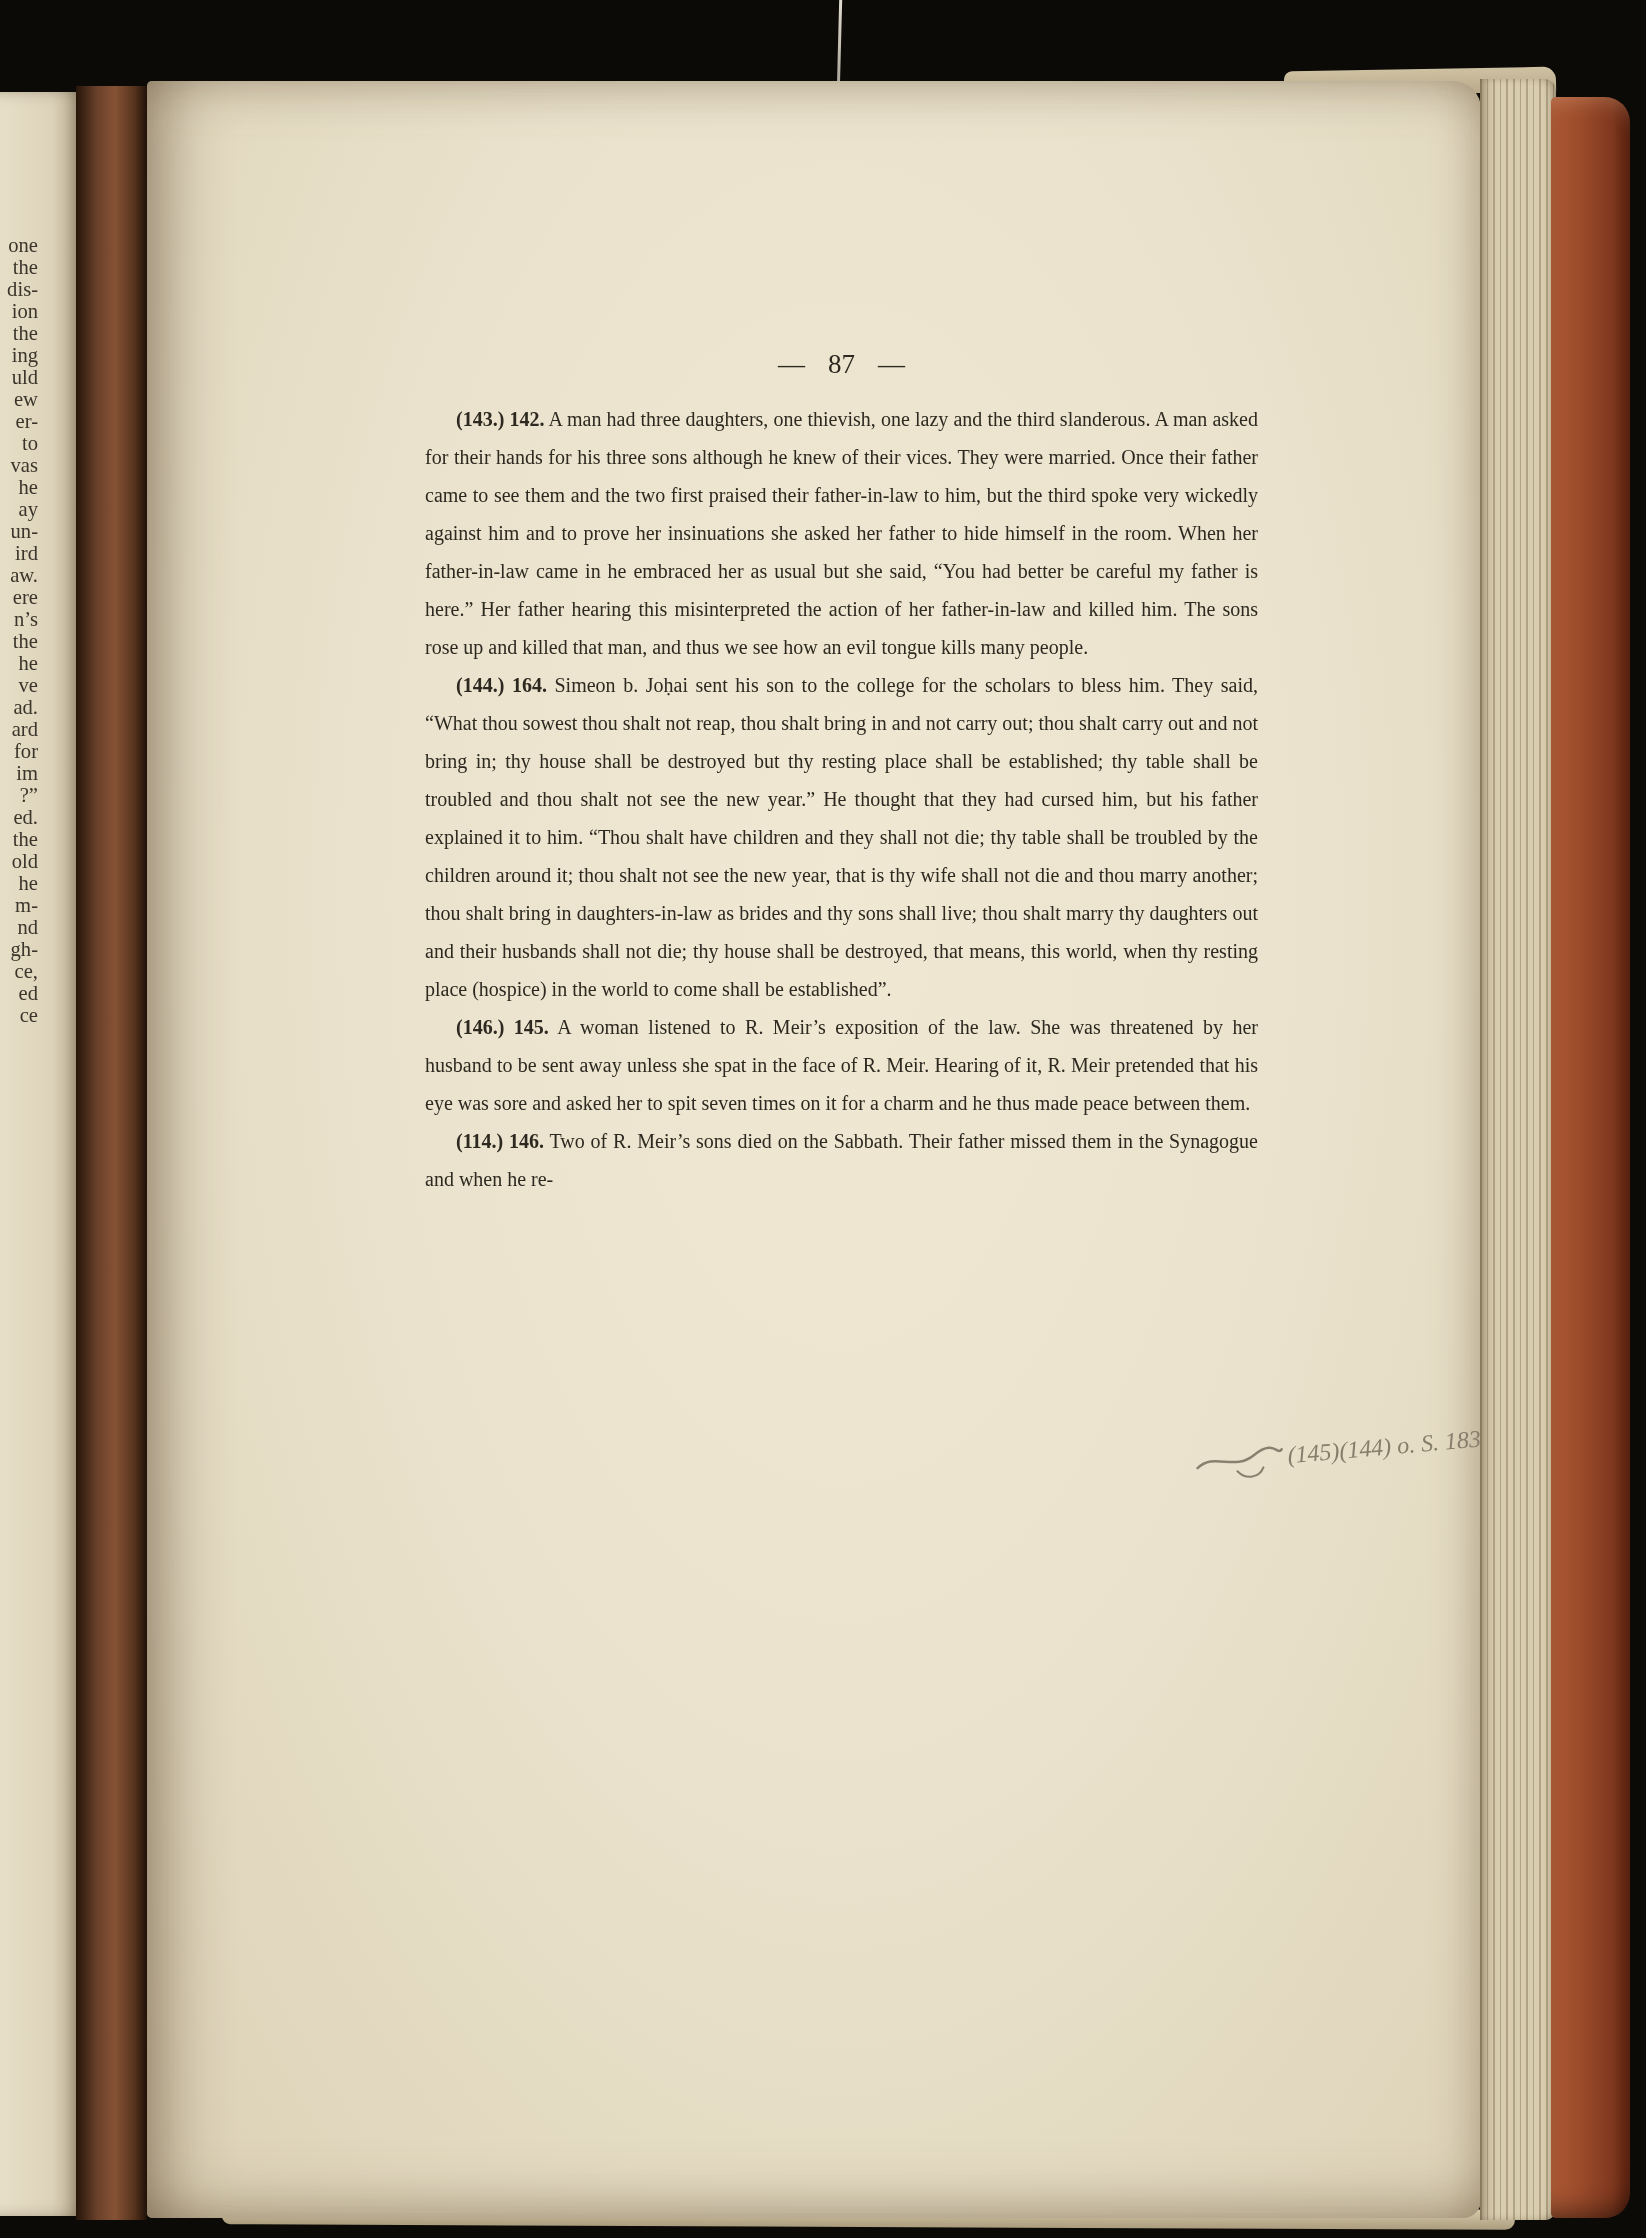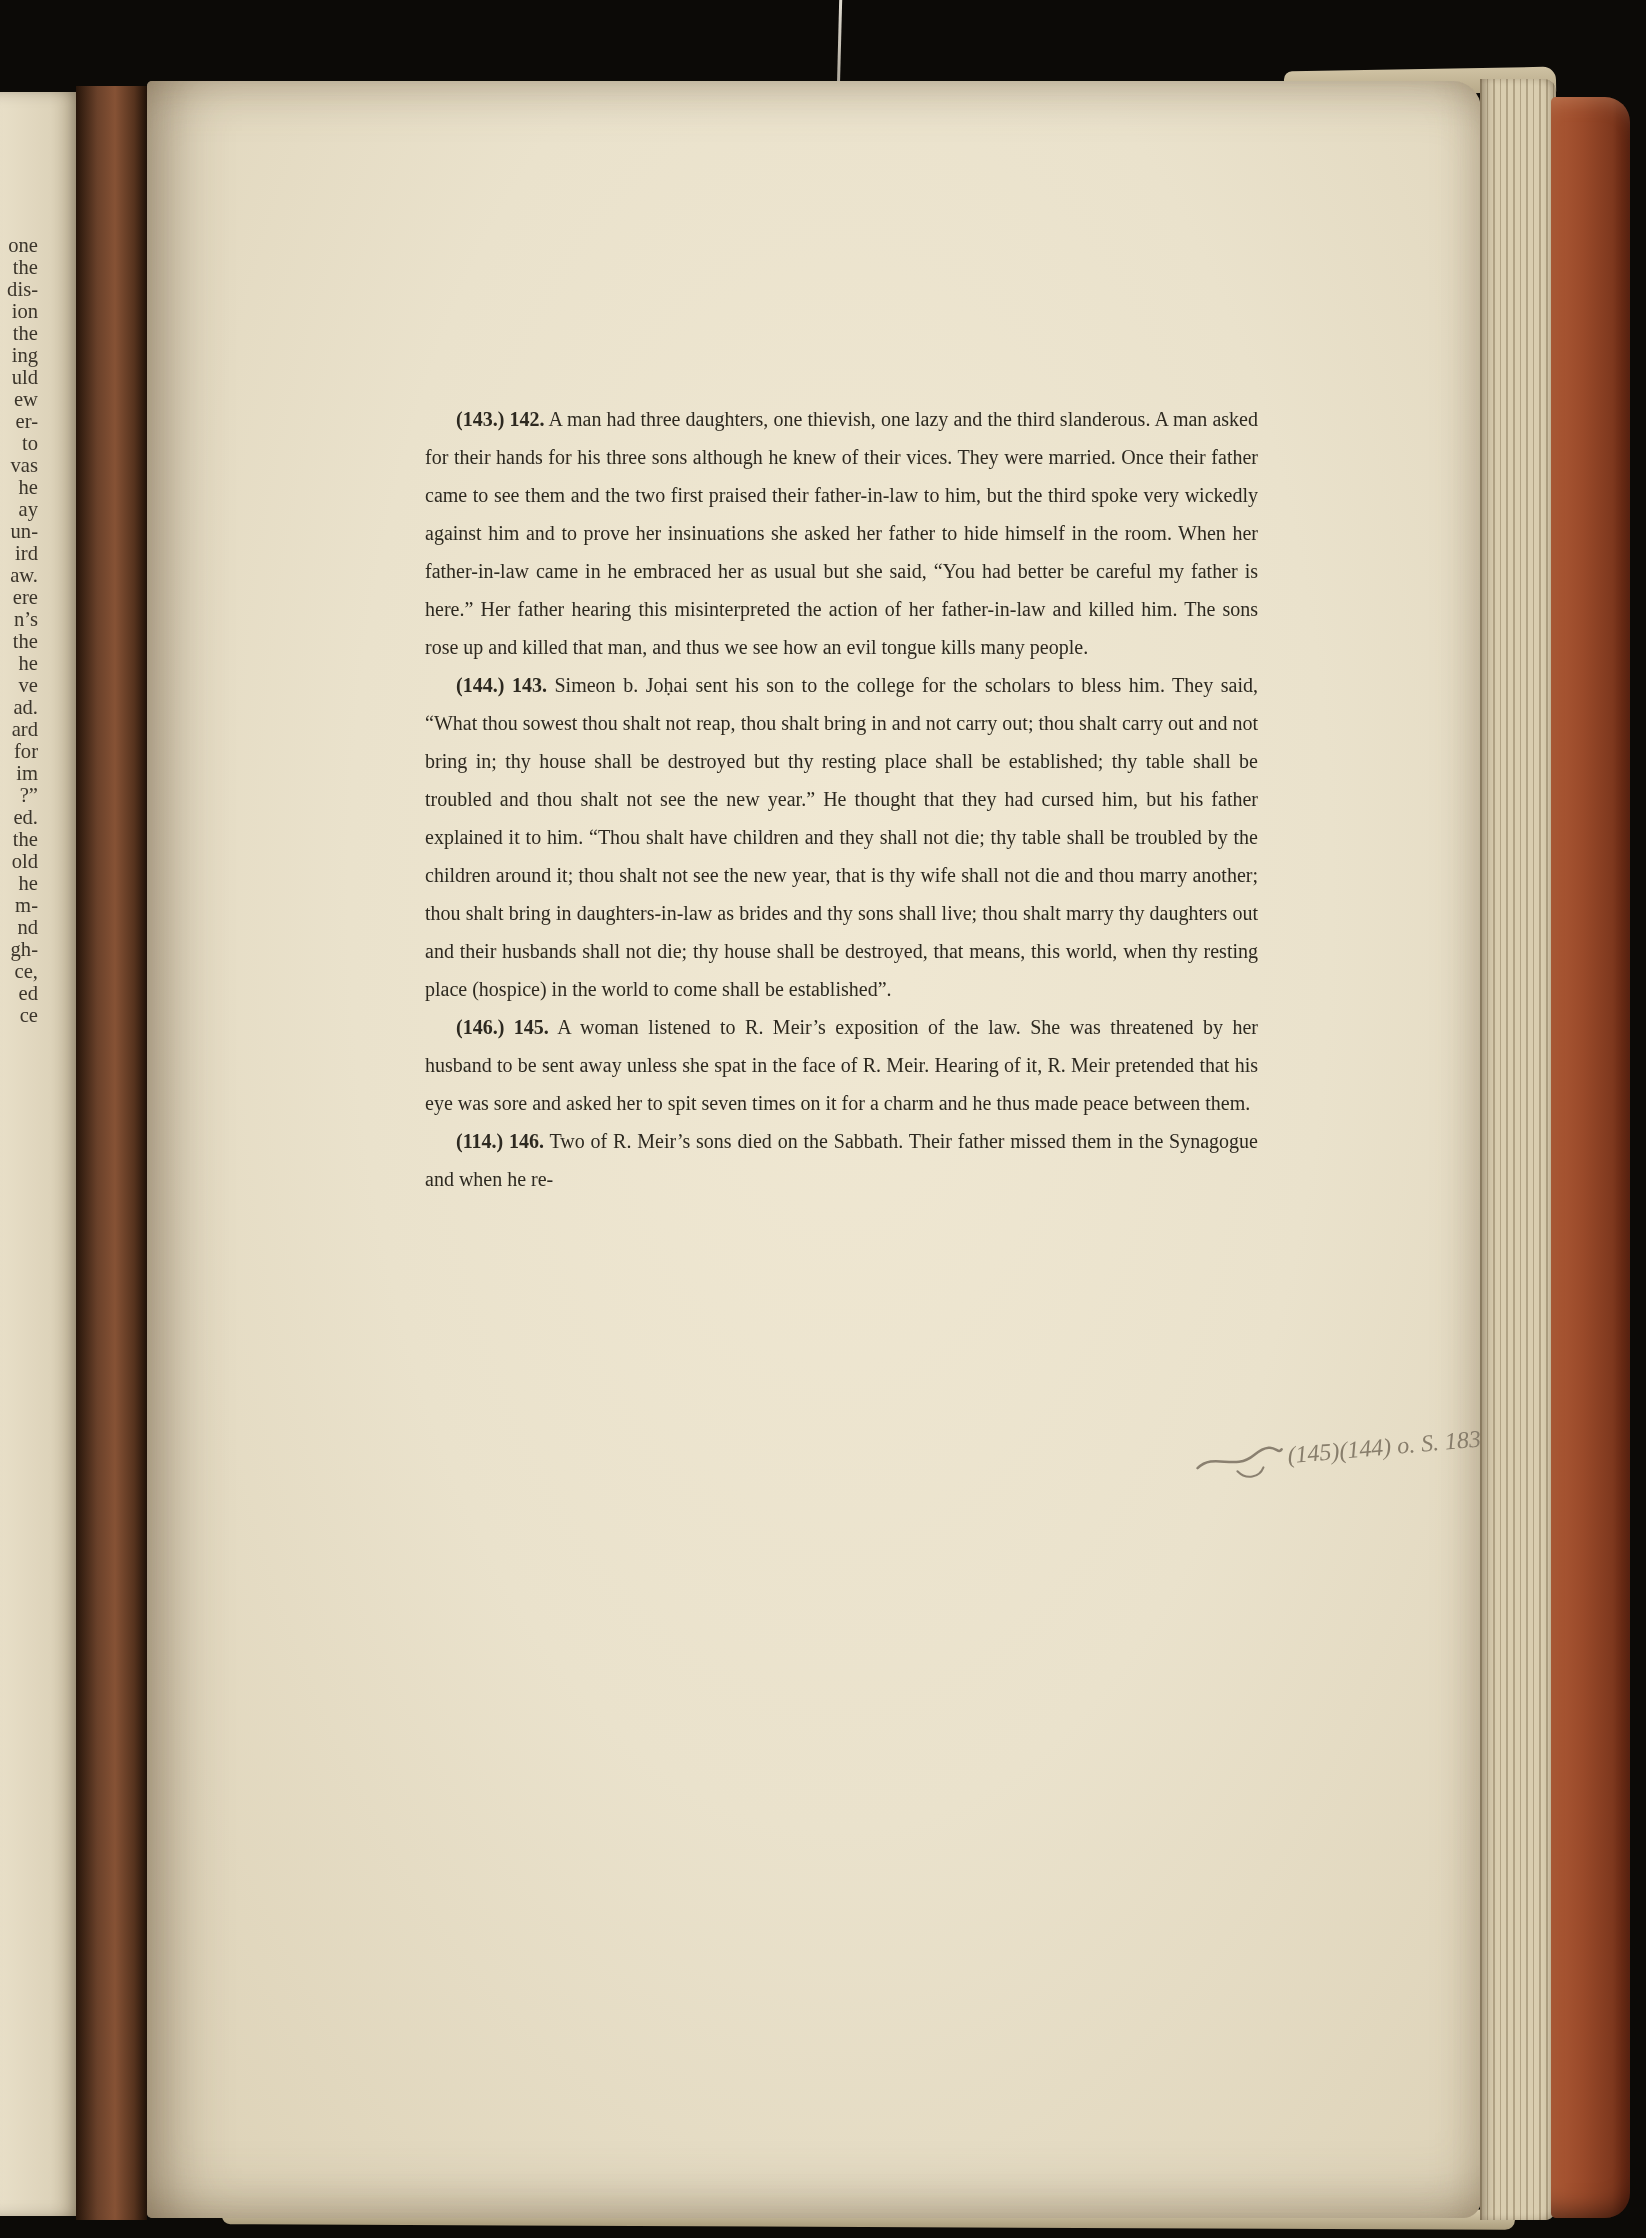--- a/index.html
+++ b/index.html
@@ -138,28 +138,29 @@
 gh-
 ce,
 ed
 ce</div>
   </div>
 
   <div class="spine-band"></div>
 
   <div class="page">
 
+    <div class="pgnum">— 87 —</div>
 
     <div class="text-area">
       <p class="para">
         <span class="plabel">(143.) 142.</span>
         <span class="ptext">A man had three daughters, one thievish, one lazy and the third slanderous. A man asked for their hands for his three sons although he knew of their vices. They were married. Once their father came to see them and the two first praised their father-in-law to him, but the third spoke very wickedly against him and to prove her insinuations she asked her father to hide himself in the room. When her father-in-law came in he embraced her as usual but she said, “You had better be careful my father is here.” Her father hearing this misinterpreted the action of her father-in-law and killed him. The sons rose up and killed that man, and thus we see how an evil tongue kills many people.</span>
       </p>
       <p class="para">
-        <span class="plabel">(144.) 143.</span>
+        <span class="plabel">(144.) 164.</span>
         <span class="ptext">Simeon b. Joḥai sent his son to the college for the scholars to bless him. They said, “What thou sowest thou shalt not reap, thou shalt bring in and not carry out; thou shalt carry out and not bring in; thy house shall be destroyed but thy resting place shall be established; thy table shall be troubled and thou shalt not see the new year.” He thought that they had cursed him, but his father explained it to him. “Thou shalt have children and they shall not die; thy table shall be troubled by the children around it; thou shalt not see the new year, that is thy wife shall not die and thou marry another; thou shalt bring in daughters-in-law as brides and thy sons shall live; thou shalt marry thy daughters out and their husbands shall not die; thy house shall be destroyed, that means, this world, when thy resting place (hospice) in the world to come shall be established”.</span>
       </p>
       <p class="para">
         <span class="plabel">(146.) 145.</span>
         <span class="ptext">A woman listened to R. Meir’s exposition of the law. She was threatened by her husband to be sent away unless she spat in the face of R. Meir. Hearing of it, R. Meir pretended that his eye was sore and asked her to spit seven times on it for a charm and he thus made peace between them.</span>
       </p>
       <p class="para">
         <span class="plabel">(114.) 146.</span>
         <span class="ptext">Two of R. Meir’s sons died on the Sabbath. Their father missed them in the Synagogue and when he re-</span>
       </p>

